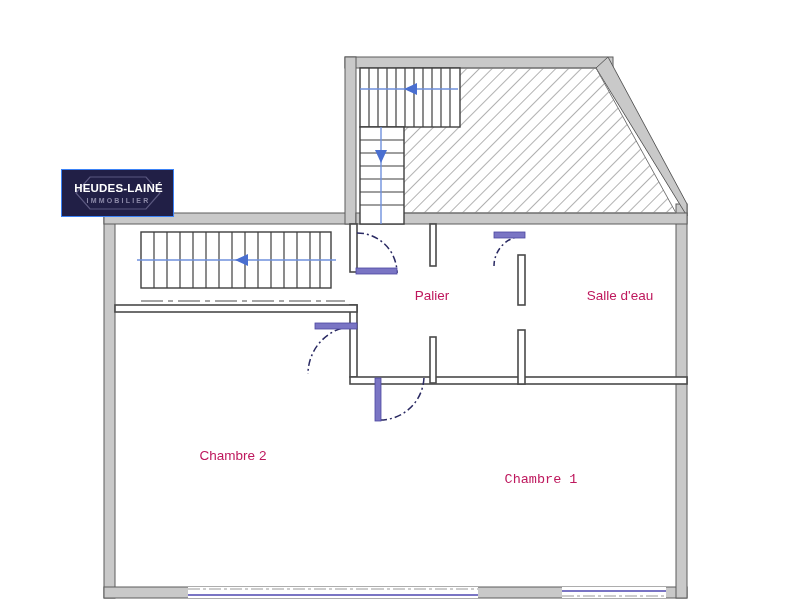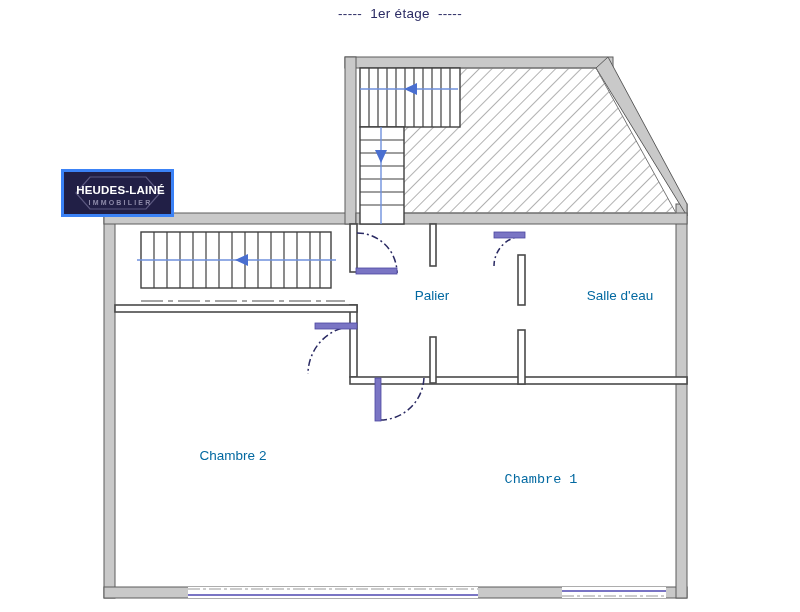--- a/index.html
+++ b/index.html
@@ -33,35 +33,35 @@
     white-space: pre;
   }
   .floor-svg {
     position: absolute;
     left: 0;
     top: 0;
   }
   
   .room-label {
     position: absolute;
-    color: #0369a1;
+    color: #be185d;
     font-size: 13.5px;
     font-family: "Liberation Sans", sans-serif;
     white-space: nowrap;
     transform: translate(-50%, -50%);
   }
   
   #agency-logo {
     position: absolute;
     left: 61px;
     top: 169px;
     width: 113px;
     height: 48px;
     background: #211f46;
-    border: 3px solid #3b82f6;
+    border: 1px solid #3b82f6;
     box-sizing: border-box;
     overflow: hidden;
   }
   #agency-logo .logo-hex {
     position: absolute;
     left: 50%;
     top: 50%;
     transform: translate(-50%, -50%);
     width: 92px;
     height: 40px;
@@ -89,21 +89,20 @@
     font-weight: bold;
     letter-spacing: 2.2px;
     font-family: "Liberation Sans", sans-serif;
   }
 </style>
 </head>
 <body>
 
 <div id="plan-root">
 
-  <div id="plan-title">-----  1er étage  -----</div>
 
   <svg class="floor-svg" width="800" height="612" viewBox="0 0 800 612" xmlns="http://www.w3.org/2000/svg">
     <defs>
       <pattern id="atticHatch" width="9" height="9" patternUnits="userSpaceOnUse" patternTransform="rotate(45)">
         <line x1="0" y1="0" x2="0" y2="9" stroke="#8f8f8f" stroke-width="1.4"></line>
       </pattern>
     </defs>
 
     <g>
 

